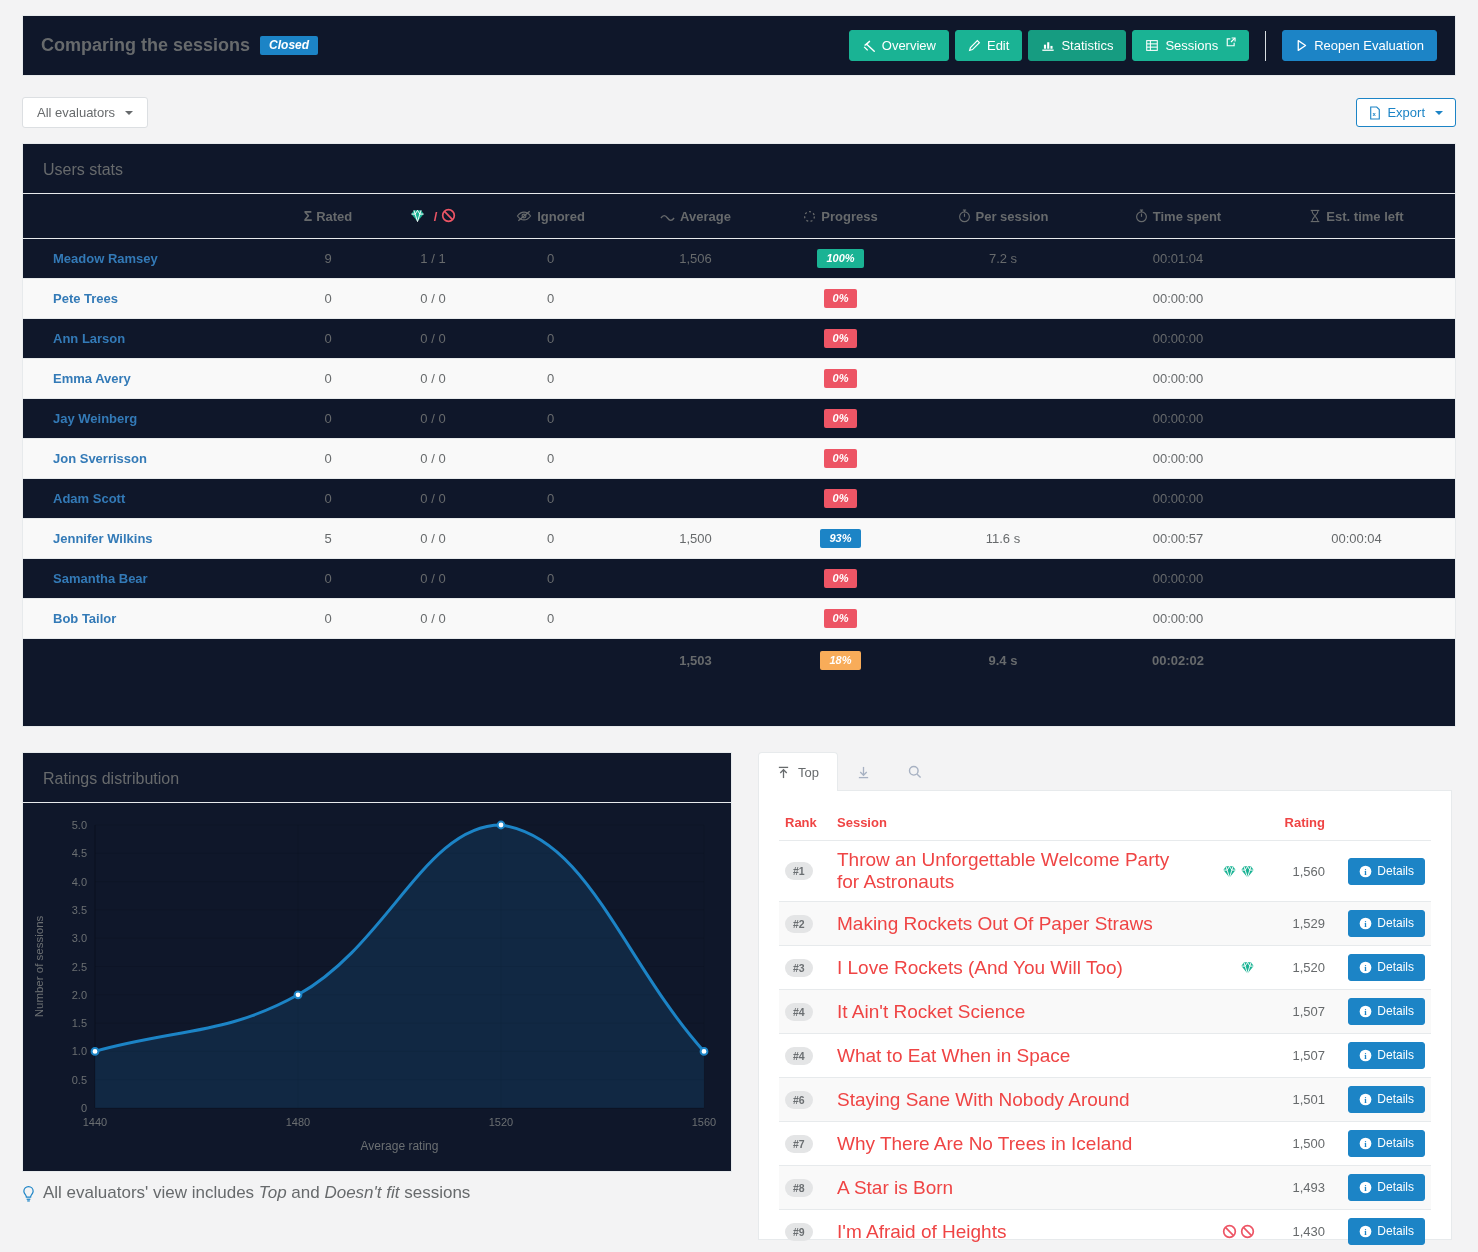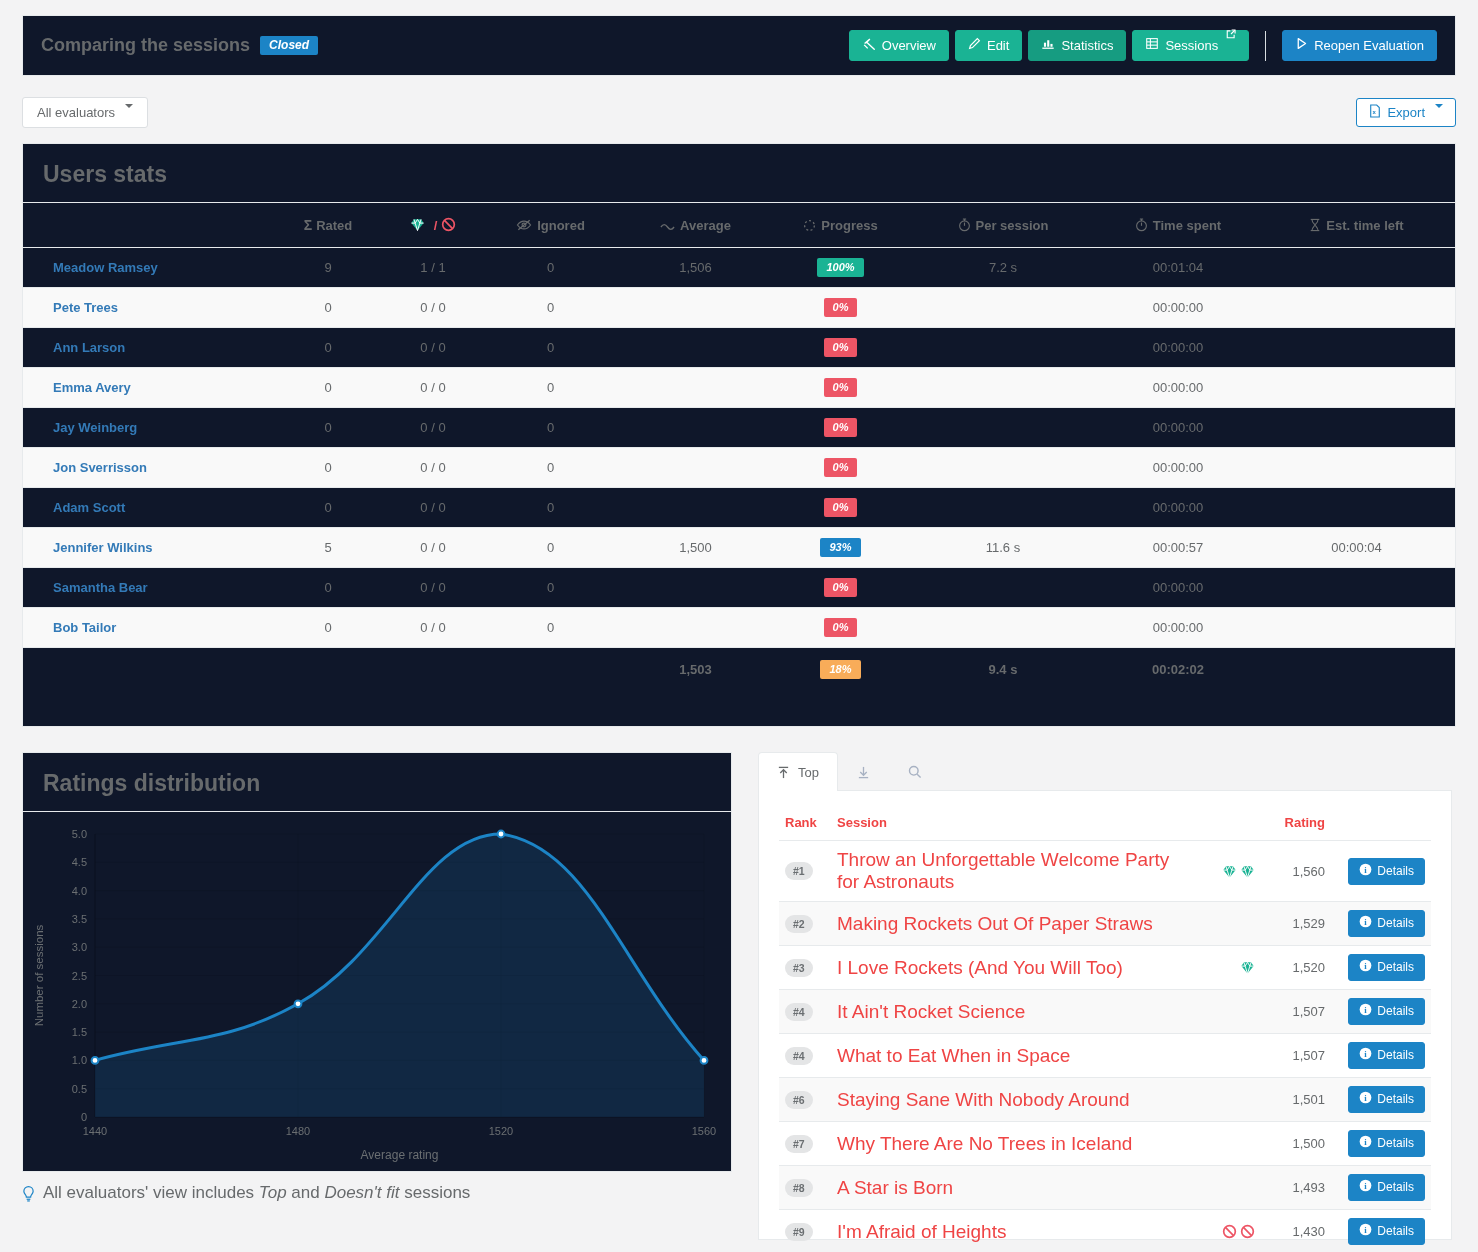--- a/index.html
+++ b/index.html
@@ -12,39 +12,39 @@
   }
   .panel { background:#0f172a; border:1px solid #e7eaec; position:absolute; }
   .hidden-defs { position:absolute; width:0; height:0; overflow:hidden; }
 
   
   .titlebar { left:22px; top:15px; width:1434px; height:61px; display:flex; align-items:center; padding:0 18px; }
   .page-title { font-size:18px; font-weight:700; color:#676a6c; }
   .pill { display:inline-block; border-radius:2px; padding:2px 9px; font-size:11px; font-weight:700; color:#fff; line-height:15px;font-style:italic; }
   .badge-closed { background:#1c84c6; margin-left:10px; font-size:12px; }
   .titlebar-actions { margin-left:auto; display:flex; align-items:center; gap:6px; }
-  .btn { display:inline-flex; gap:6px; border-radius:3px; padding:6px 12px;
+  .btn { display:inline-flex; align-items:center; gap:6px; border-radius:3px; padding:6px 12px;
          font-size:13px; cursor:pointer; border:1px solid transparent; font-family:inherit; line-height:17px; }
   .btn svg { flex:0 0 auto; }
   .btn-green { background:#1ab394; border-color:#1ab394; color:#fff; }
   .btn-green.active { background:#169c81; border-color:#169c81; }
   .btn-blue { background:#1c84c6; border-color:#1c84c6; color:#fff; }
   .btn-outline-blue { background:#fff; border:1px solid #1c84c6; color:#1c84c6; padding:5px 12px; }
   .btn-default { background:#fff; border:1px solid #dcdfe2; color:#676a6c; padding:6px 14px; }
   .vdivider { width:1px; height:30px; background:#d8dde0; margin:0 10px; }
   .caret { width:0; height:0; border-left:4px solid transparent; border-right:4px solid transparent; border-top:4px solid currentColor; margin-left:4px; display:inline-block; }
   .ext-sup { margin:-8px 0 0 2px; }
 
   
   .toolbar { position:absolute; left:22px; top:97px; width:1434px; display:flex; align-items:center; }
   .export-wrap { margin-left:auto; }
 
   
   .users-panel { left:22px; top:143px; width:1434px; height:584px; }
-  .panel-title { font-size:23px; color:#676a6c; font-weight:700; padding:17px 20px 14px 20px; border-bottom:1px solid #e7eaec; }
+  .panel-title { font-size:16px; color:#676a6c; font-weight:400; padding:17px 20px 14px 20px; border-bottom:1px solid #e7eaec; }
   table { border-collapse:collapse; width:100%; table-layout:fixed; }
   .users-table th { font-weight:700; color:#676a6c; font-size:13px; padding:14px 8px; }
   .users-table td { padding:10px 8px; text-align:center; border-top:1px solid #e7eaec; color:#676a6c; }
   .users-table td.cell-name { text-align:left; padding-left:30px; }
   .users-table tbody tr:nth-child(even) { background:#f9f9f9; } 
   .user-link { color:#337ab7; font-weight:700; text-decoration:none; }
   .users-table tfoot td { border-top:1px solid #e7eaec; padding:12px 8px; }
   .bold-val { font-weight:700; }
   .th-ico { display:inline-flex; vertical-align:-2px; margin-right:5px; }
   .sigma { font-weight:700; margin-right:4px; font-size:14px; }

